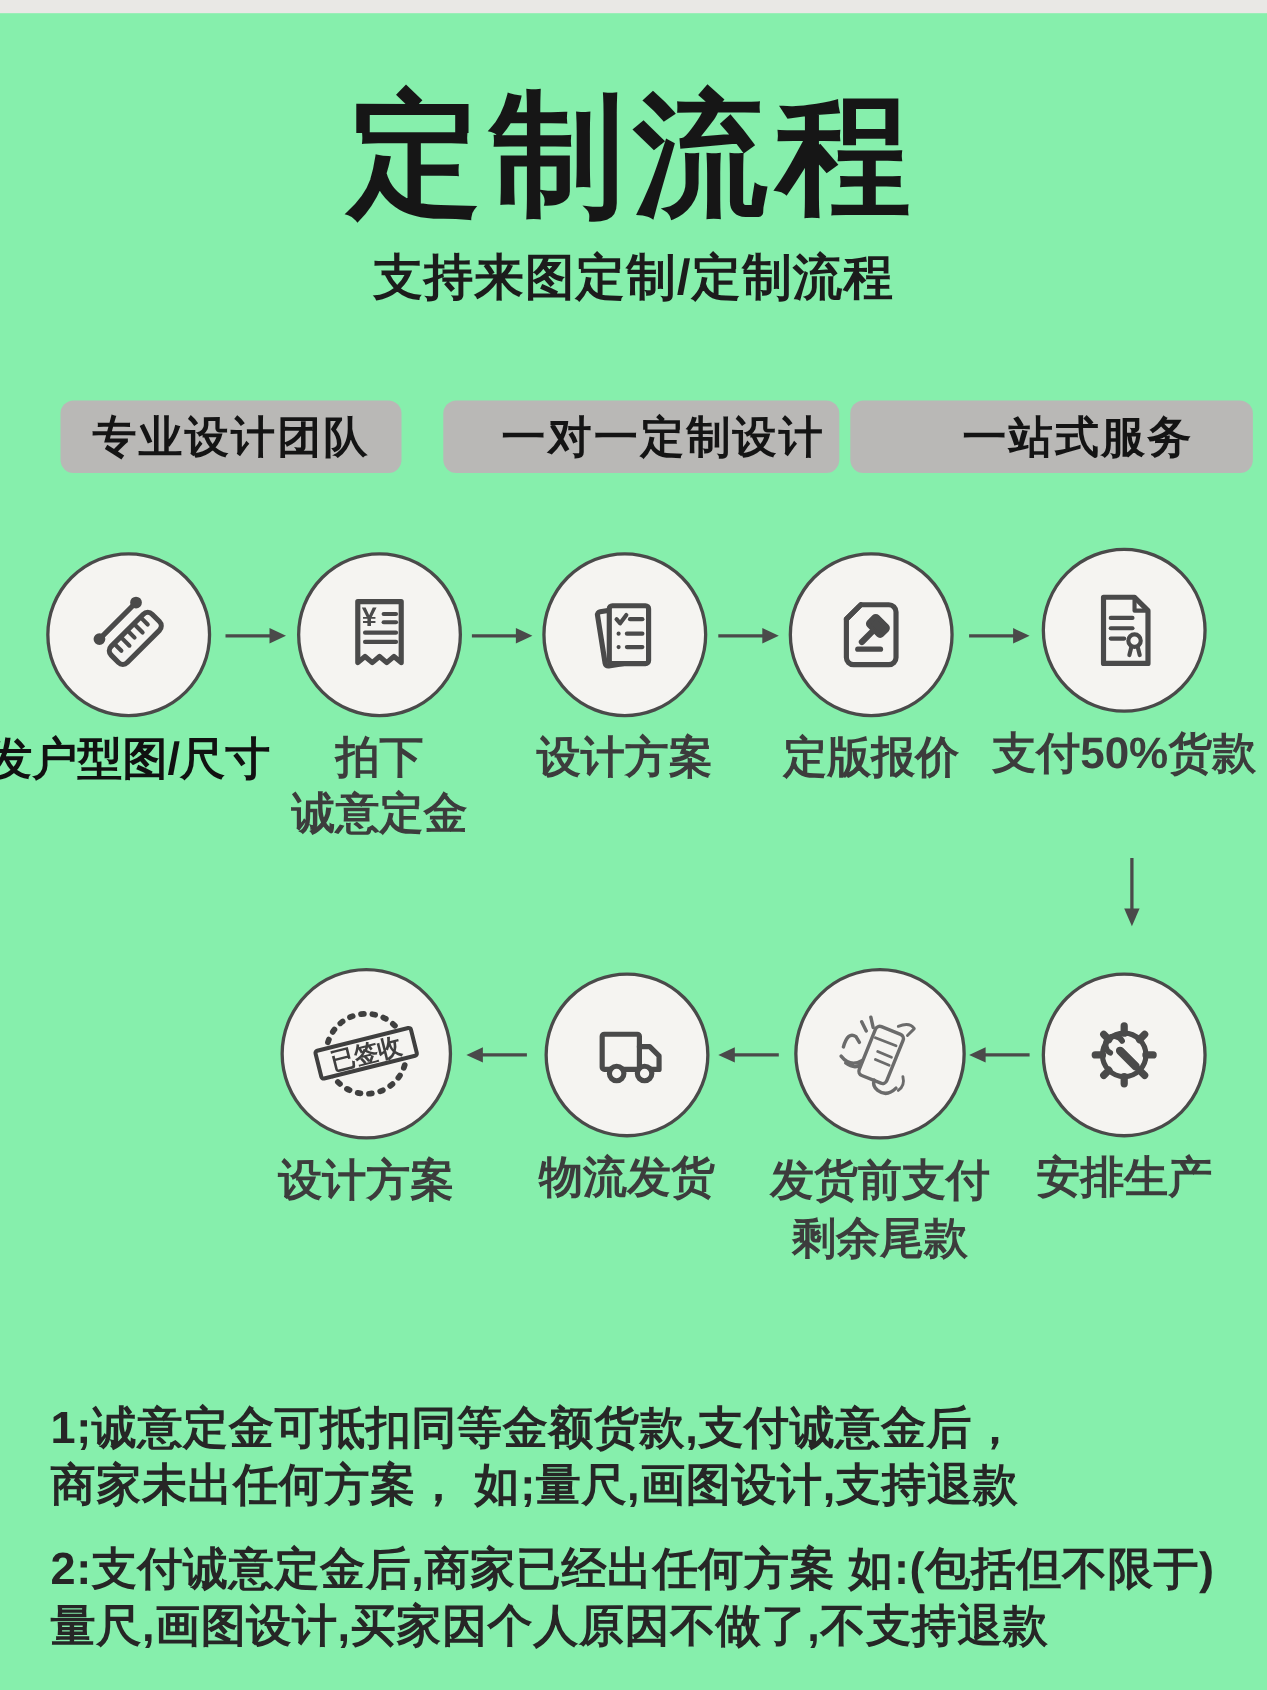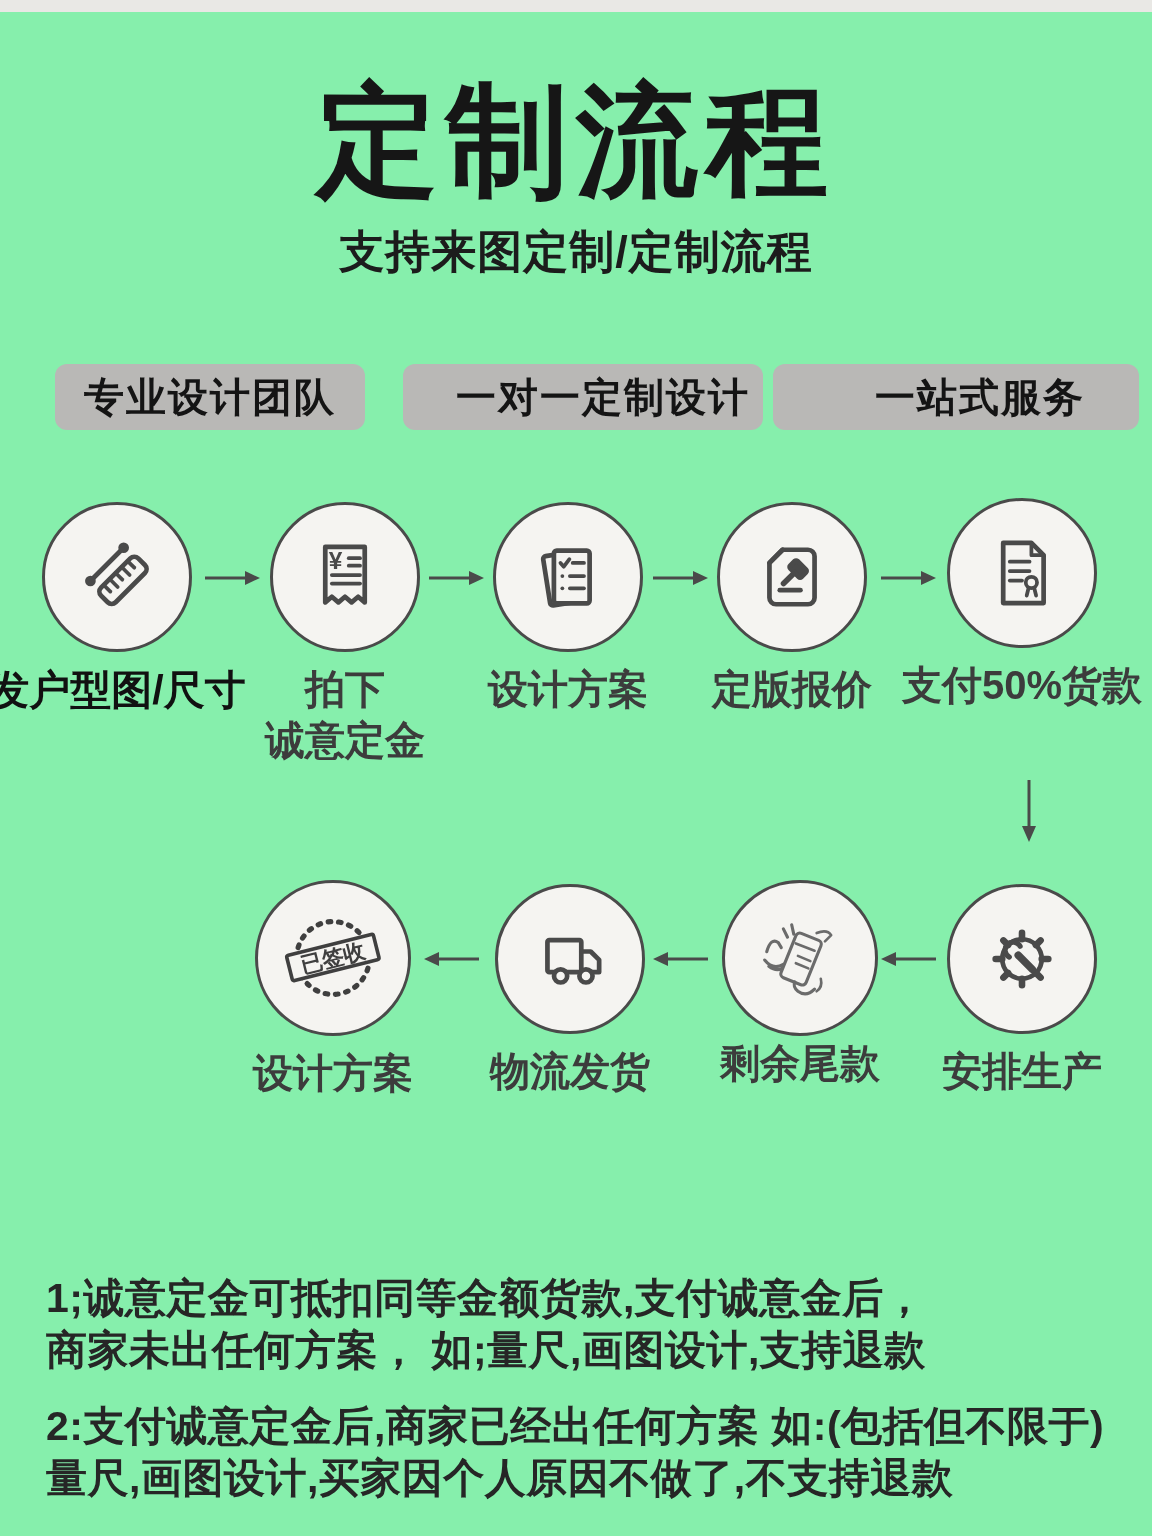--- a/index.html
+++ b/index.html
@@ -189,20 +189,21 @@
           <path d="M34,22 l4,8 M42,18 l2,9"></path>
           <rect x="38" y="28" width="26" height="46" rx="4" transform="rotate(22 51 51)" fill="#f5f4f1"></rect>
           <line x1="46" y1="36" x2="64" y2="43" transform="rotate(0)" stroke-width="2.5"></line>
           <path d="M48,48 l12,5 M46,55 l12,5" stroke-width="2.5"></path>
           <path d="M66,26 q10,-4 14,2 l-6,6" stroke-width="2.5"></path>
           <path d="M64,80 q-8,8 -16,2 q-5,-4 -3,-9"></path>
           <path d="M70,70 q2,8 -4,12" stroke-width="2.5"></path>
         </g>
       </svg>
     </div>
+    <div class="step-label">发货前支付</div>
     <div class="step-label" style="margin-top:2px;">剩余尾款</div>
   </div>
 
   <div class="step" style="left:902px;top:872px;">
     <div class="circle">
       <svg class="icon" viewBox="0 0 100 100">
         <g stroke="#4a4a4a" fill="none" stroke-width="5" stroke-linecap="round">
           <circle cx="50" cy="50" r="21"></circle>
           <g stroke-width="7">
             <line x1="71" y1="50" x2="78" y2="50"></line>

